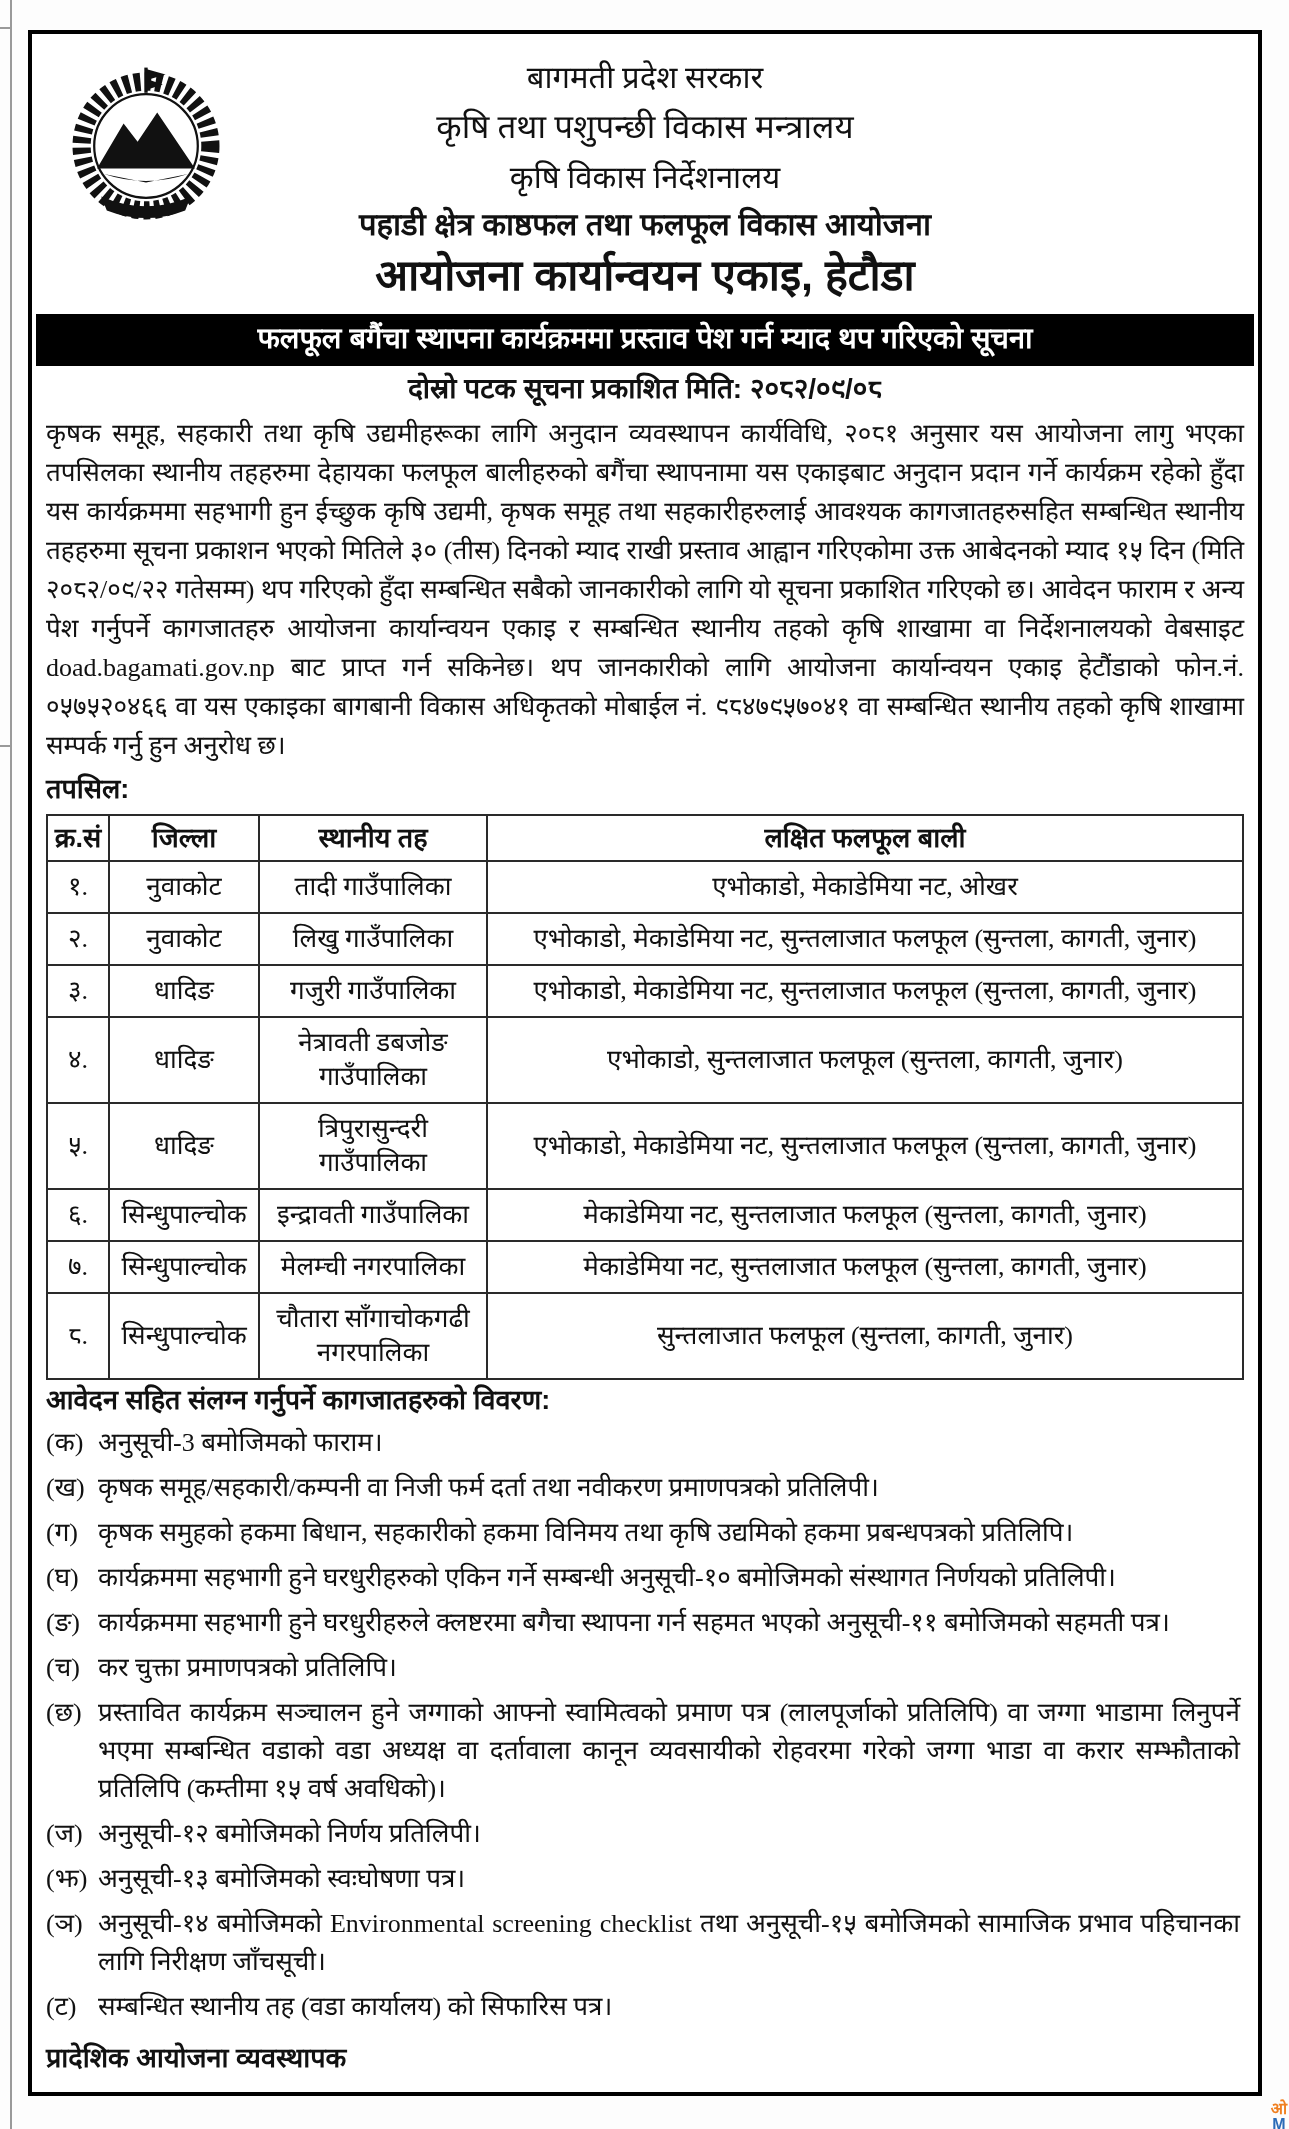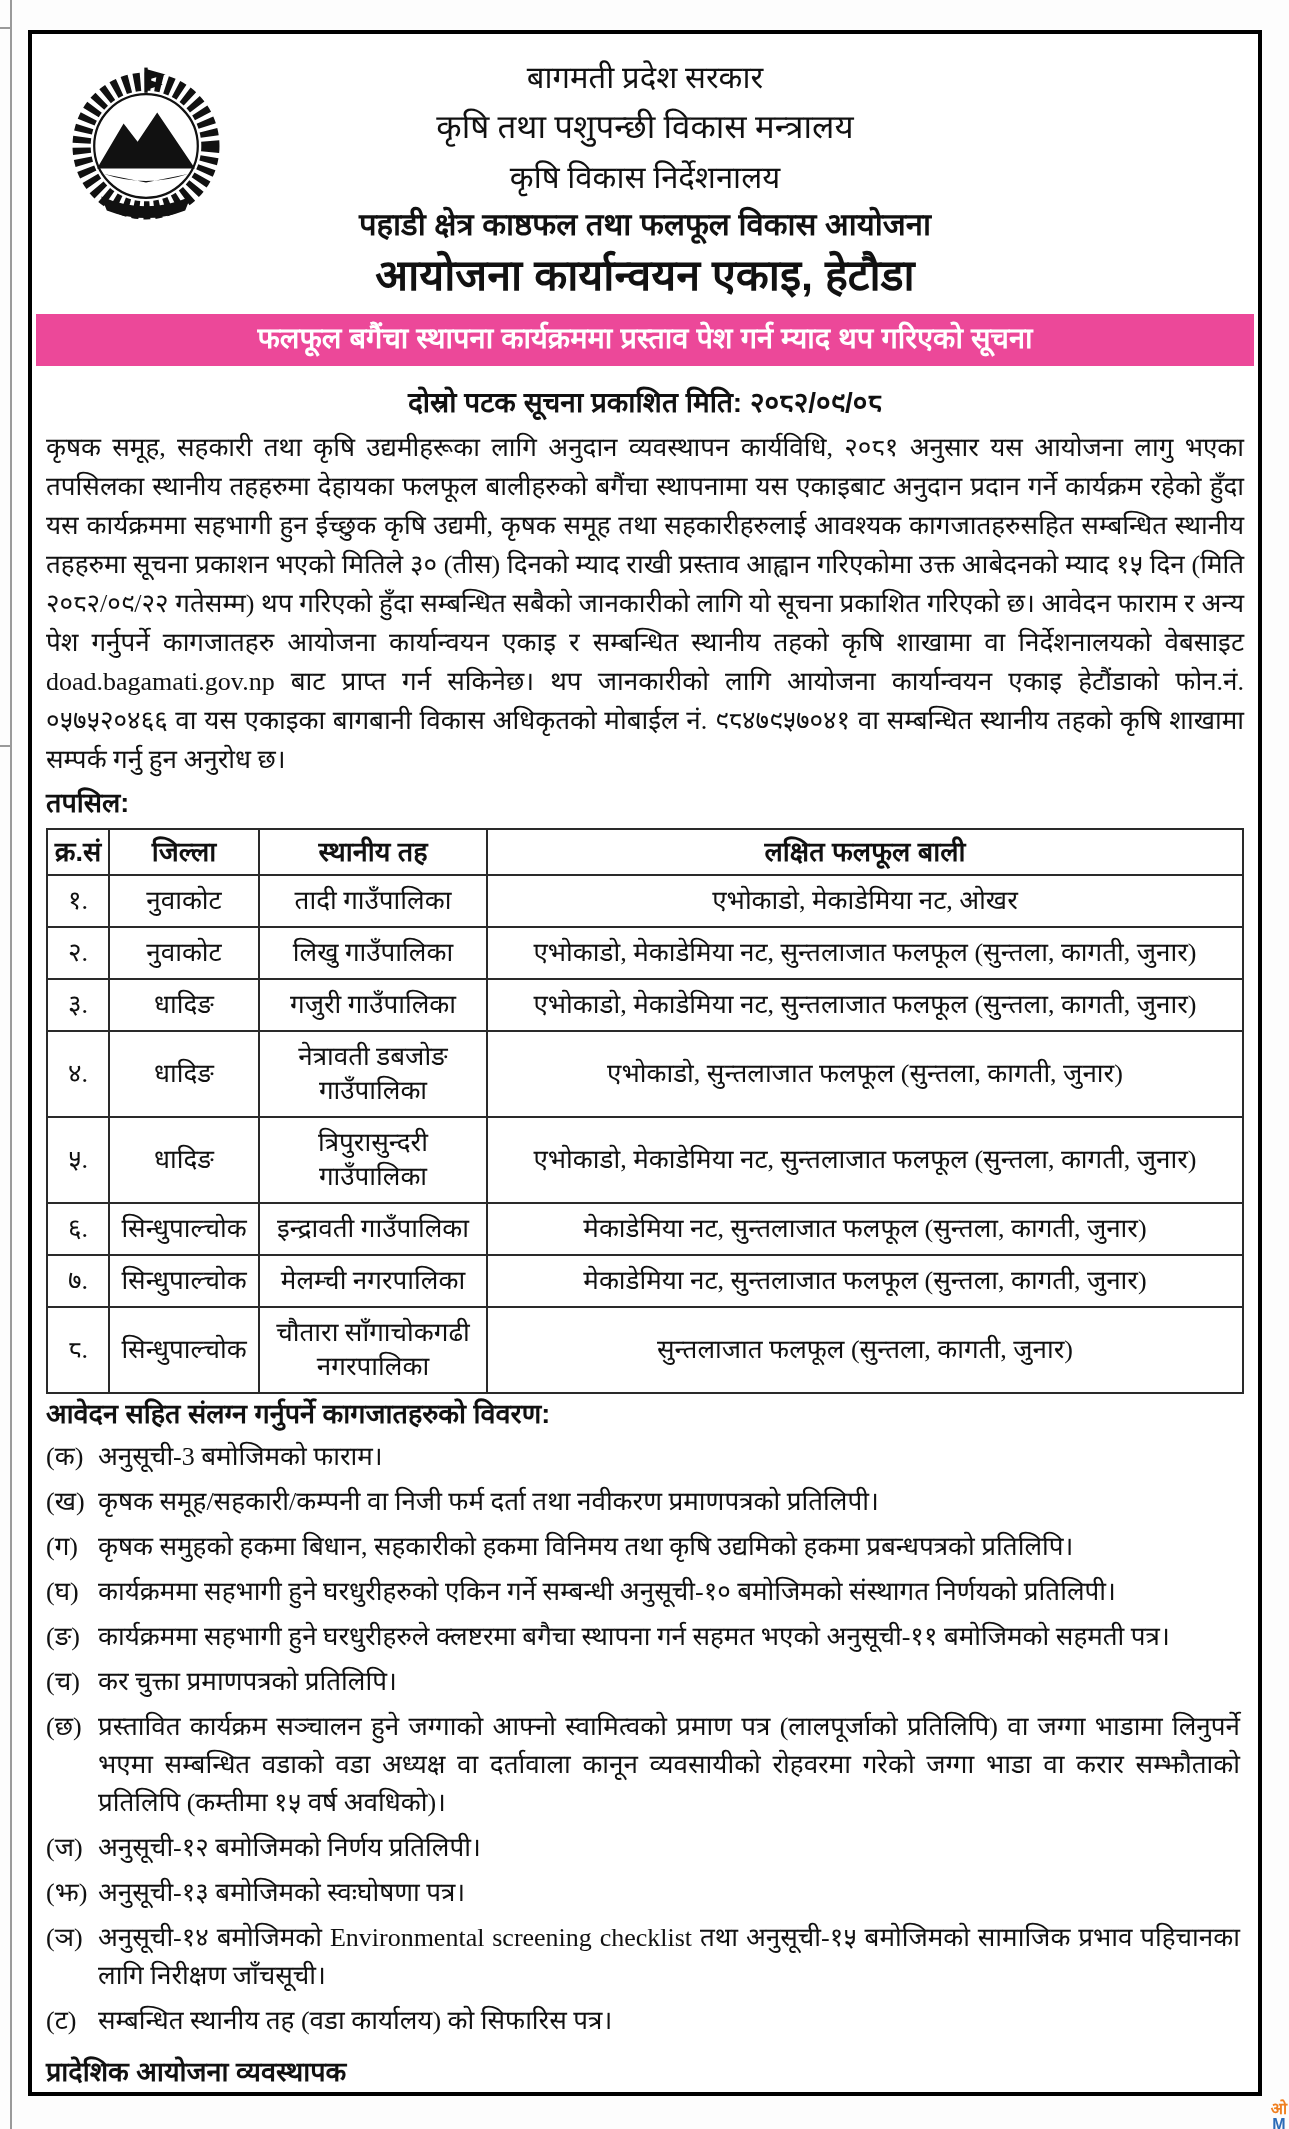--- a/index.html
+++ b/index.html
@@ -34,31 +34,31 @@
   .org-line{line-height:1.15;}
   .org-line.l0{font-size:31px;margin-top:4px;}
   .org-line.l1{font-size:33px;margin-top:13px;}
   .org-line.l2{font-size:31px;margin-top:13px;}
   .org-line.l3{font-size:31px;font-weight:bold;margin-top:12px;font-family:"Liberation Sans","DejaVu Sans",sans-serif;}
   .org-line.l4{font-size:43px;font-weight:bold;margin-top:8px;font-family:"Liberation Sans","DejaVu Sans",sans-serif;}
 
   
   .banner{
     margin:14px -10px 0 -10px;
-    background:#ec4899;color:#fff;
+    background:#000000;color:#fff;
     font-weight:bold;font-size:29px;
     font-family:"Liberation Sans","DejaVu Sans",sans-serif;
     text-align:center;
     padding:9px 4px 11px 4px;
     line-height:1.1;
   }
 
   .date-line{
     text-align:center;font-weight:bold;font-size:28px;
-    margin-top:16px;
+    margin-top:2px;
     font-family:"Liberation Sans","DejaVu Sans",sans-serif;
   }
 
   .body-text{
     margin-top:8px;
     font-size:26px;line-height:39px;
     text-align:justify;
     text-justify:inter-word;
   }
 

